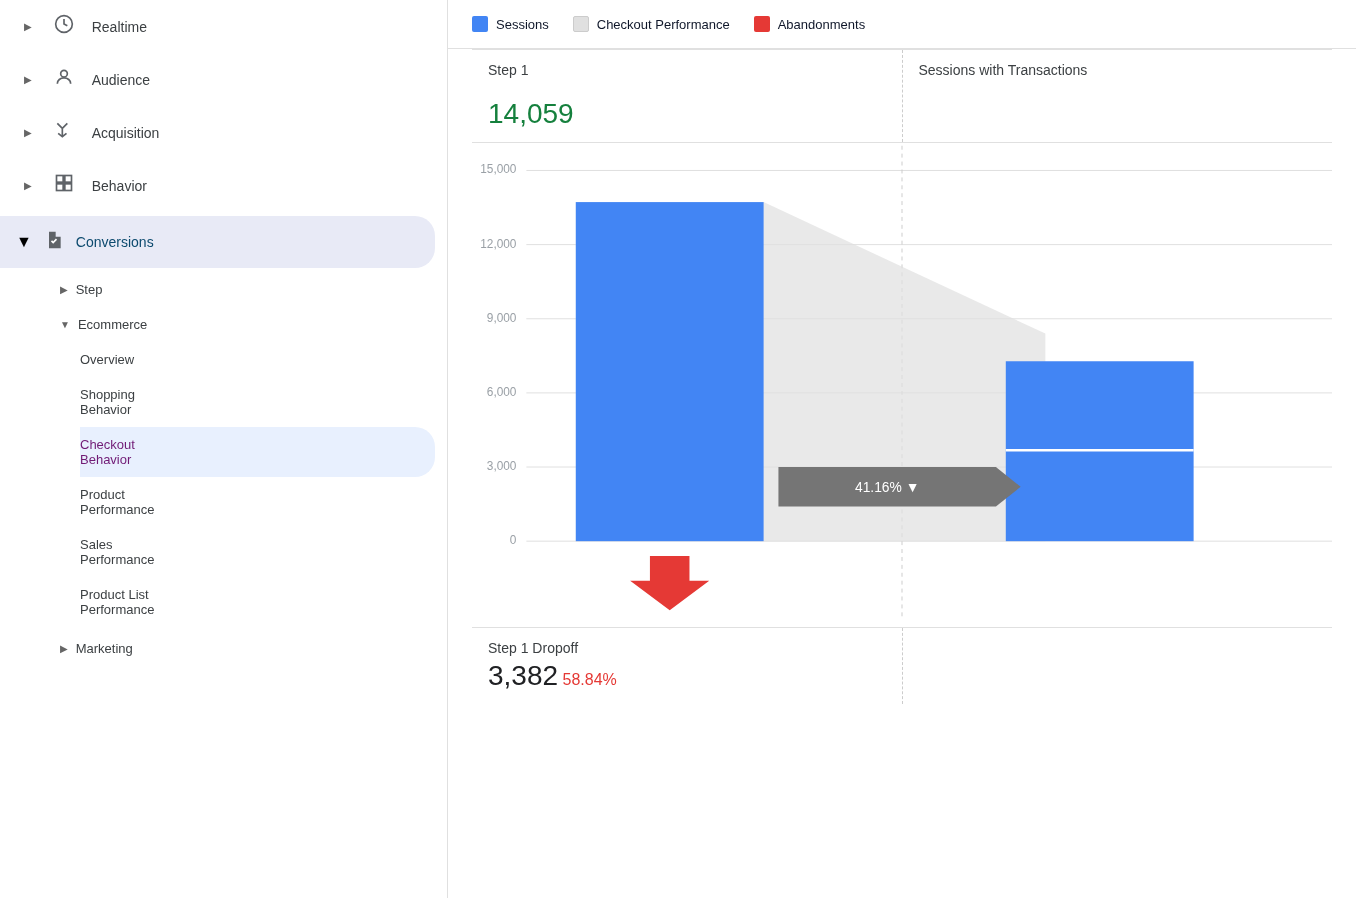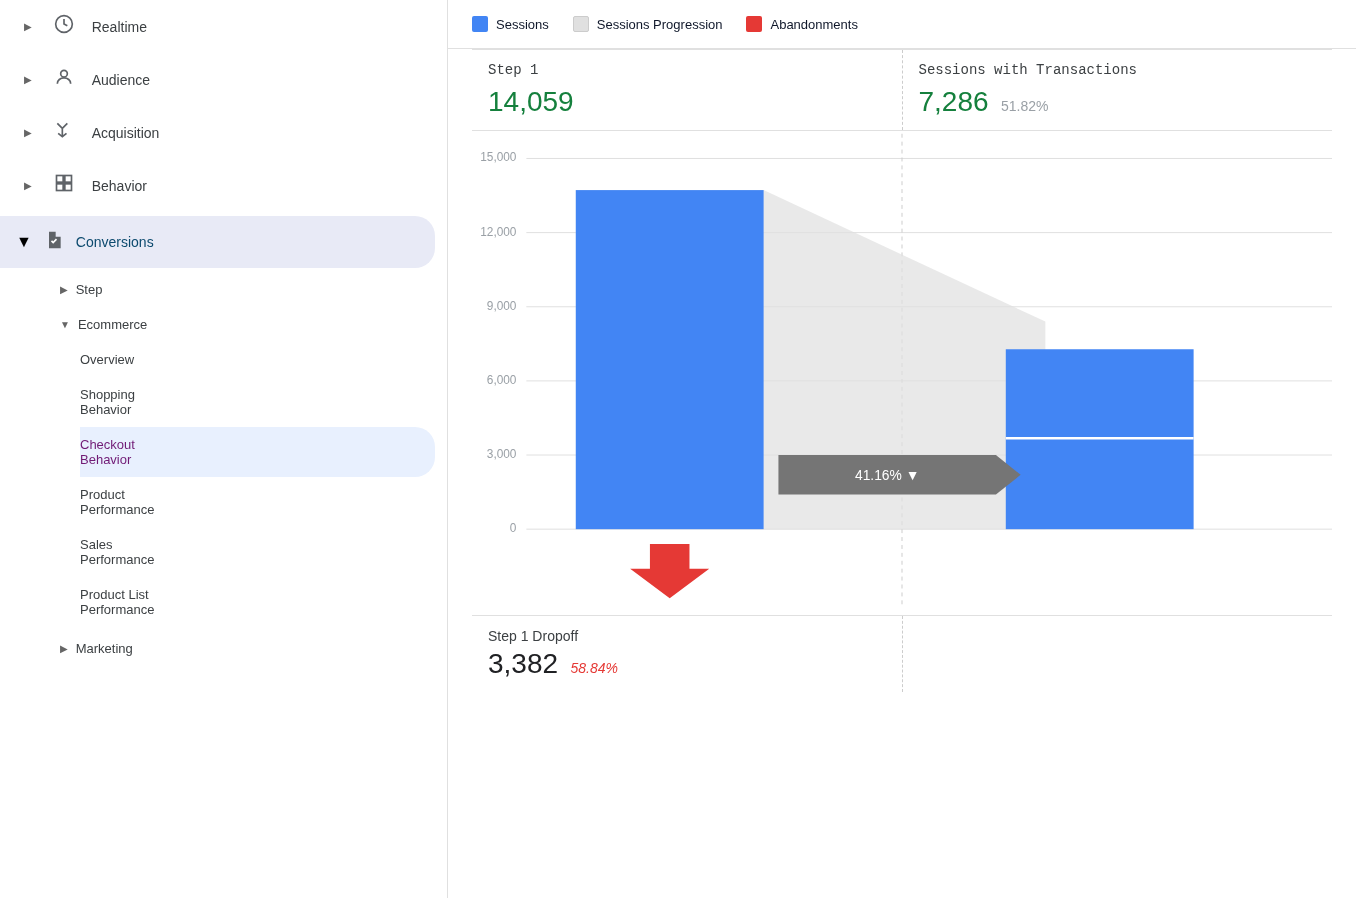--- a/index.html
+++ b/index.html
@@ -102,21 +102,21 @@
       display: flex;
       border-bottom: 1px solid #e0e0e0;
       border-top: 1px solid #e0e0e0;
     }
     .chart-header-cell {
       flex: 1;
       padding: 12px 16px;
       border-right: 1px dashed #ccc;
     }
     .chart-header-cell:last-child { border-right: none; }
-    .chart-header-cell .step-label { font-size: 14px; color: #3c4043; margin-bottom: 8px; font-family: Liberation Mono, monospace; }
+    .chart-header-cell .step-label { font-size: 14px; color: #3c4043; margin-bottom: 20px; }
     .chart-header-cell .step-value { font-size: 28px; font-weight: 400; color: #15803d; }
     .chart-header-cell .step-pct { font-size: 14px; color: #9aa0a6; margin-left: 8px; }
 
     
     .chart-svg-area {
       position: relative;
       width: 100%;
     }
 
     
@@ -126,21 +126,21 @@
       justify-content: flex-end;
     }
     .chart-footer-cell {
       flex: 1;
       padding: 12px 16px;
       border-right: 1px dashed #ccc;
     }
     .chart-footer-cell:last-child { border-right: none; }
     .chart-footer-cell .dropoff-label { font-size: 14px; color: #3c4043; margin-bottom: 4px; }
     .chart-footer-cell .dropoff-value { font-size: 28px; font-weight: 400; color: #202124; }
-    .chart-footer-cell .dropoff-pct { font-size: 14px; color: #e53935; margin-left: 8px; font-style: italic; }
+    .chart-footer-cell .dropoff-pct { font-size: 16px; color: #e53935; margin-left: 0; }
   </style>
 </head>
 <body>
 
 <div class="sidebar">
 
   <div class="nav-item">
     <span class="arrow">▶</span>
     <span class="icon">
       <svg width="20" height="20" viewBox="0 0 24 24" fill="none" stroke="#5f6368" stroke-width="2">
@@ -241,43 +241,39 @@
 
 <div class="main">
 
   <div class="legend">
     <div class="legend-item">
       <div class="legend-color" style="background:#4285f4;"></div>
       <span>Sessions</span>
     </div>
     <div class="legend-item">
       <div class="legend-color" style="background:#e0e0e0; border: 1px solid #ccc;"></div>
-      <span>Sessions Progression</span>
+      <span>Checkout Performance</span>
     </div>
     <div class="legend-item">
       <div class="legend-color" style="background:#e53935;"></div>
       <span>Abandonments</span>
     </div>
   </div>
 
   <div style="padding: 0 24px;">
 
     <div class="chart-header-row">
       <div class="chart-header-cell">
         <div class="step-label">Step 1</div>
         <div>
           <span class="step-value">14,059</span>
         </div>
       </div>
       <div class="chart-header-cell">
         <div class="step-label">Sessions with Transactions</div>
-        <div>
-          <span class="step-value">7,286</span>
-          <span class="step-pct">51.82%</span>
-        </div>
       </div>
     </div>
 
     <div class="chart-svg-area">
       <svg width="100%" height="480" viewBox="0 0 870 480">
 
         <text x="45" y="28" font-size="12" fill="#9aa0a6" text-anchor="end">15,000</text>
         <text x="45" y="103" font-size="12" fill="#9aa0a6" text-anchor="end">12,000</text>
         <text x="45" y="178" font-size="12" fill="#9aa0a6" text-anchor="end">9,000</text>
         <text x="45" y="253" font-size="12" fill="#9aa0a6" text-anchor="end">6,000</text>

